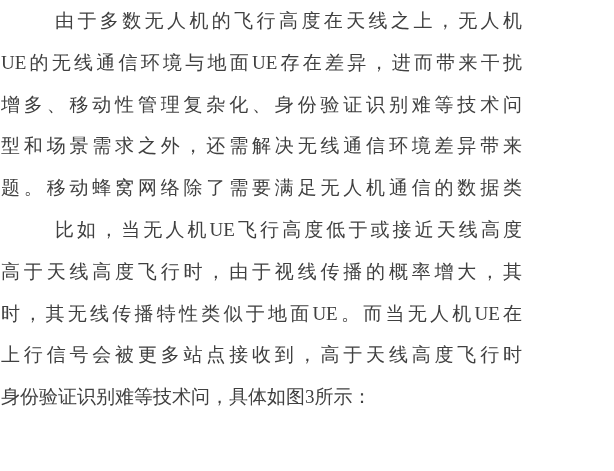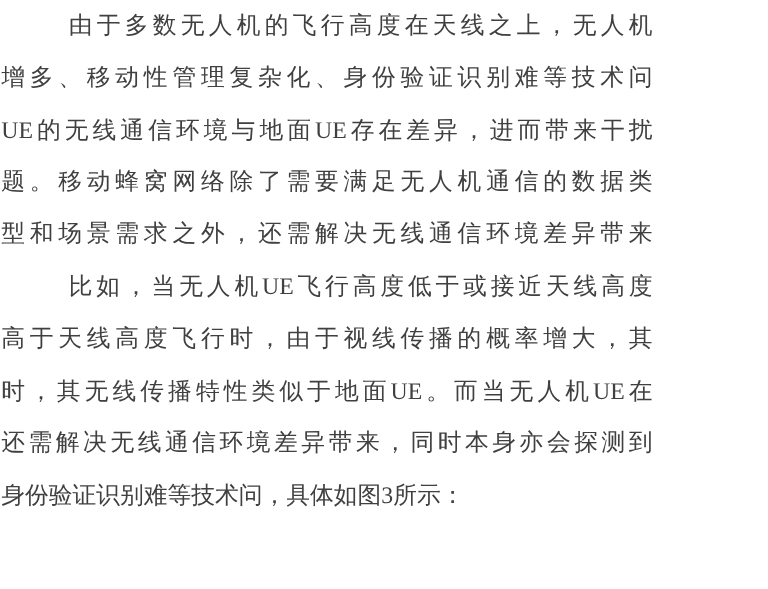--- a/index.html
+++ b/index.html
@@ -40,27 +40,27 @@
     text-indent: 54px;
   }
 </style>
 </head>
 <body>
 
 <div class="page">
 
   <div class="paragraph">
     <div class="text-line first-line">由于多数无人机的飞行高度在天线之上，无人机</div>
+    <div class="text-line">UE的无线通信环境与地面UE存在差异，进而带来干扰</div>
     <div class="text-line">增多、移动性管理复杂化、身份验证识别难等技术问</div>
-    <div class="text-line">UE的无线通信环境与地面UE存在差异，进而带来干扰</div>
+    <div class="text-line">型和场景需求之外，还需解决无线通信环境差异带来</div>
     <div class="text-line">题。移动蜂窝网络除了需要满足无人机通信的数据类</div>
-    <div class="text-line">型和场景需求之外，还需解决无线通信环境差异带来</div>
   </div>
 
   <div class="paragraph">
     <div class="text-line first-line">比如，当无人机UE飞行高度低于或接近天线高度</div>
     <div class="text-line">高于天线高度飞行时，由于视线传播的概率增大，其</div>
     <div class="text-line">时，其无线传播特性类似于地面UE。而当无人机UE在</div>
-    <div class="text-line">还需解决无线通信环境差异带来，同时本身亦会探测到</div>
+    <div class="text-line">上行信号会被更多站点接收到，高于天线高度飞行时</div>
     <div class="text-line para-end">身份验证识别难等技术问，具体如图3所示：</div>
   </div>
 
 </div>
 
 </body></html>

